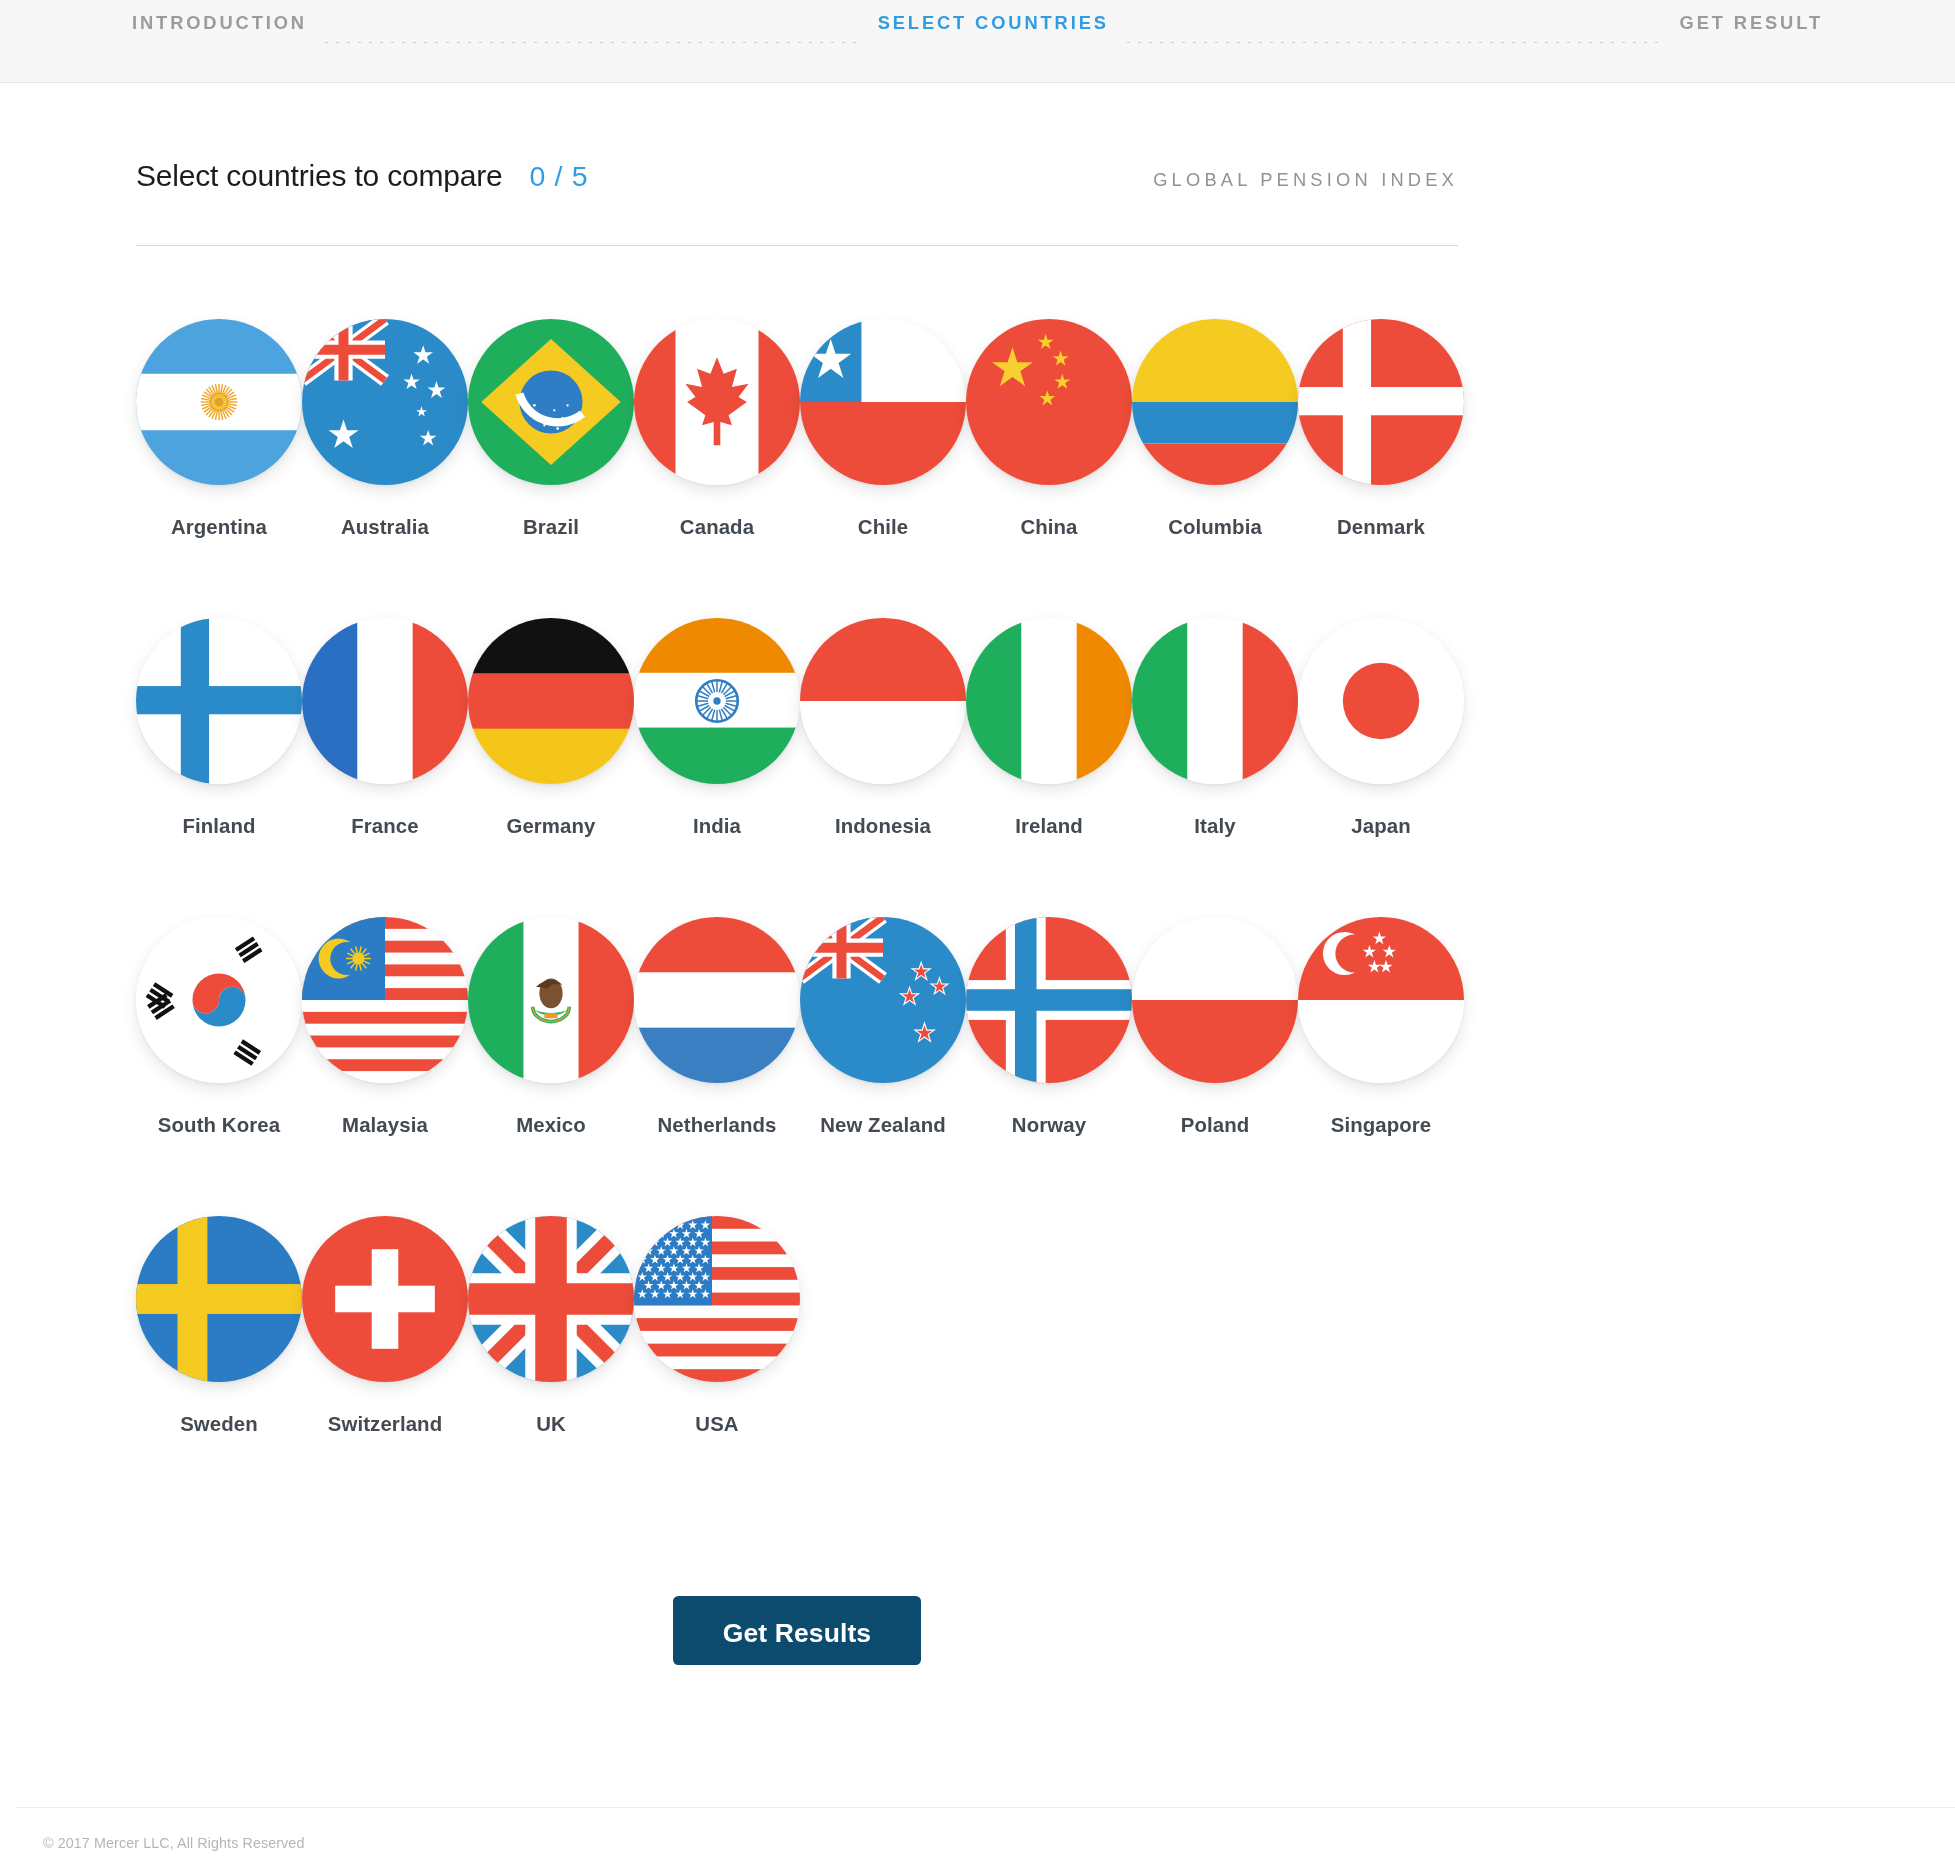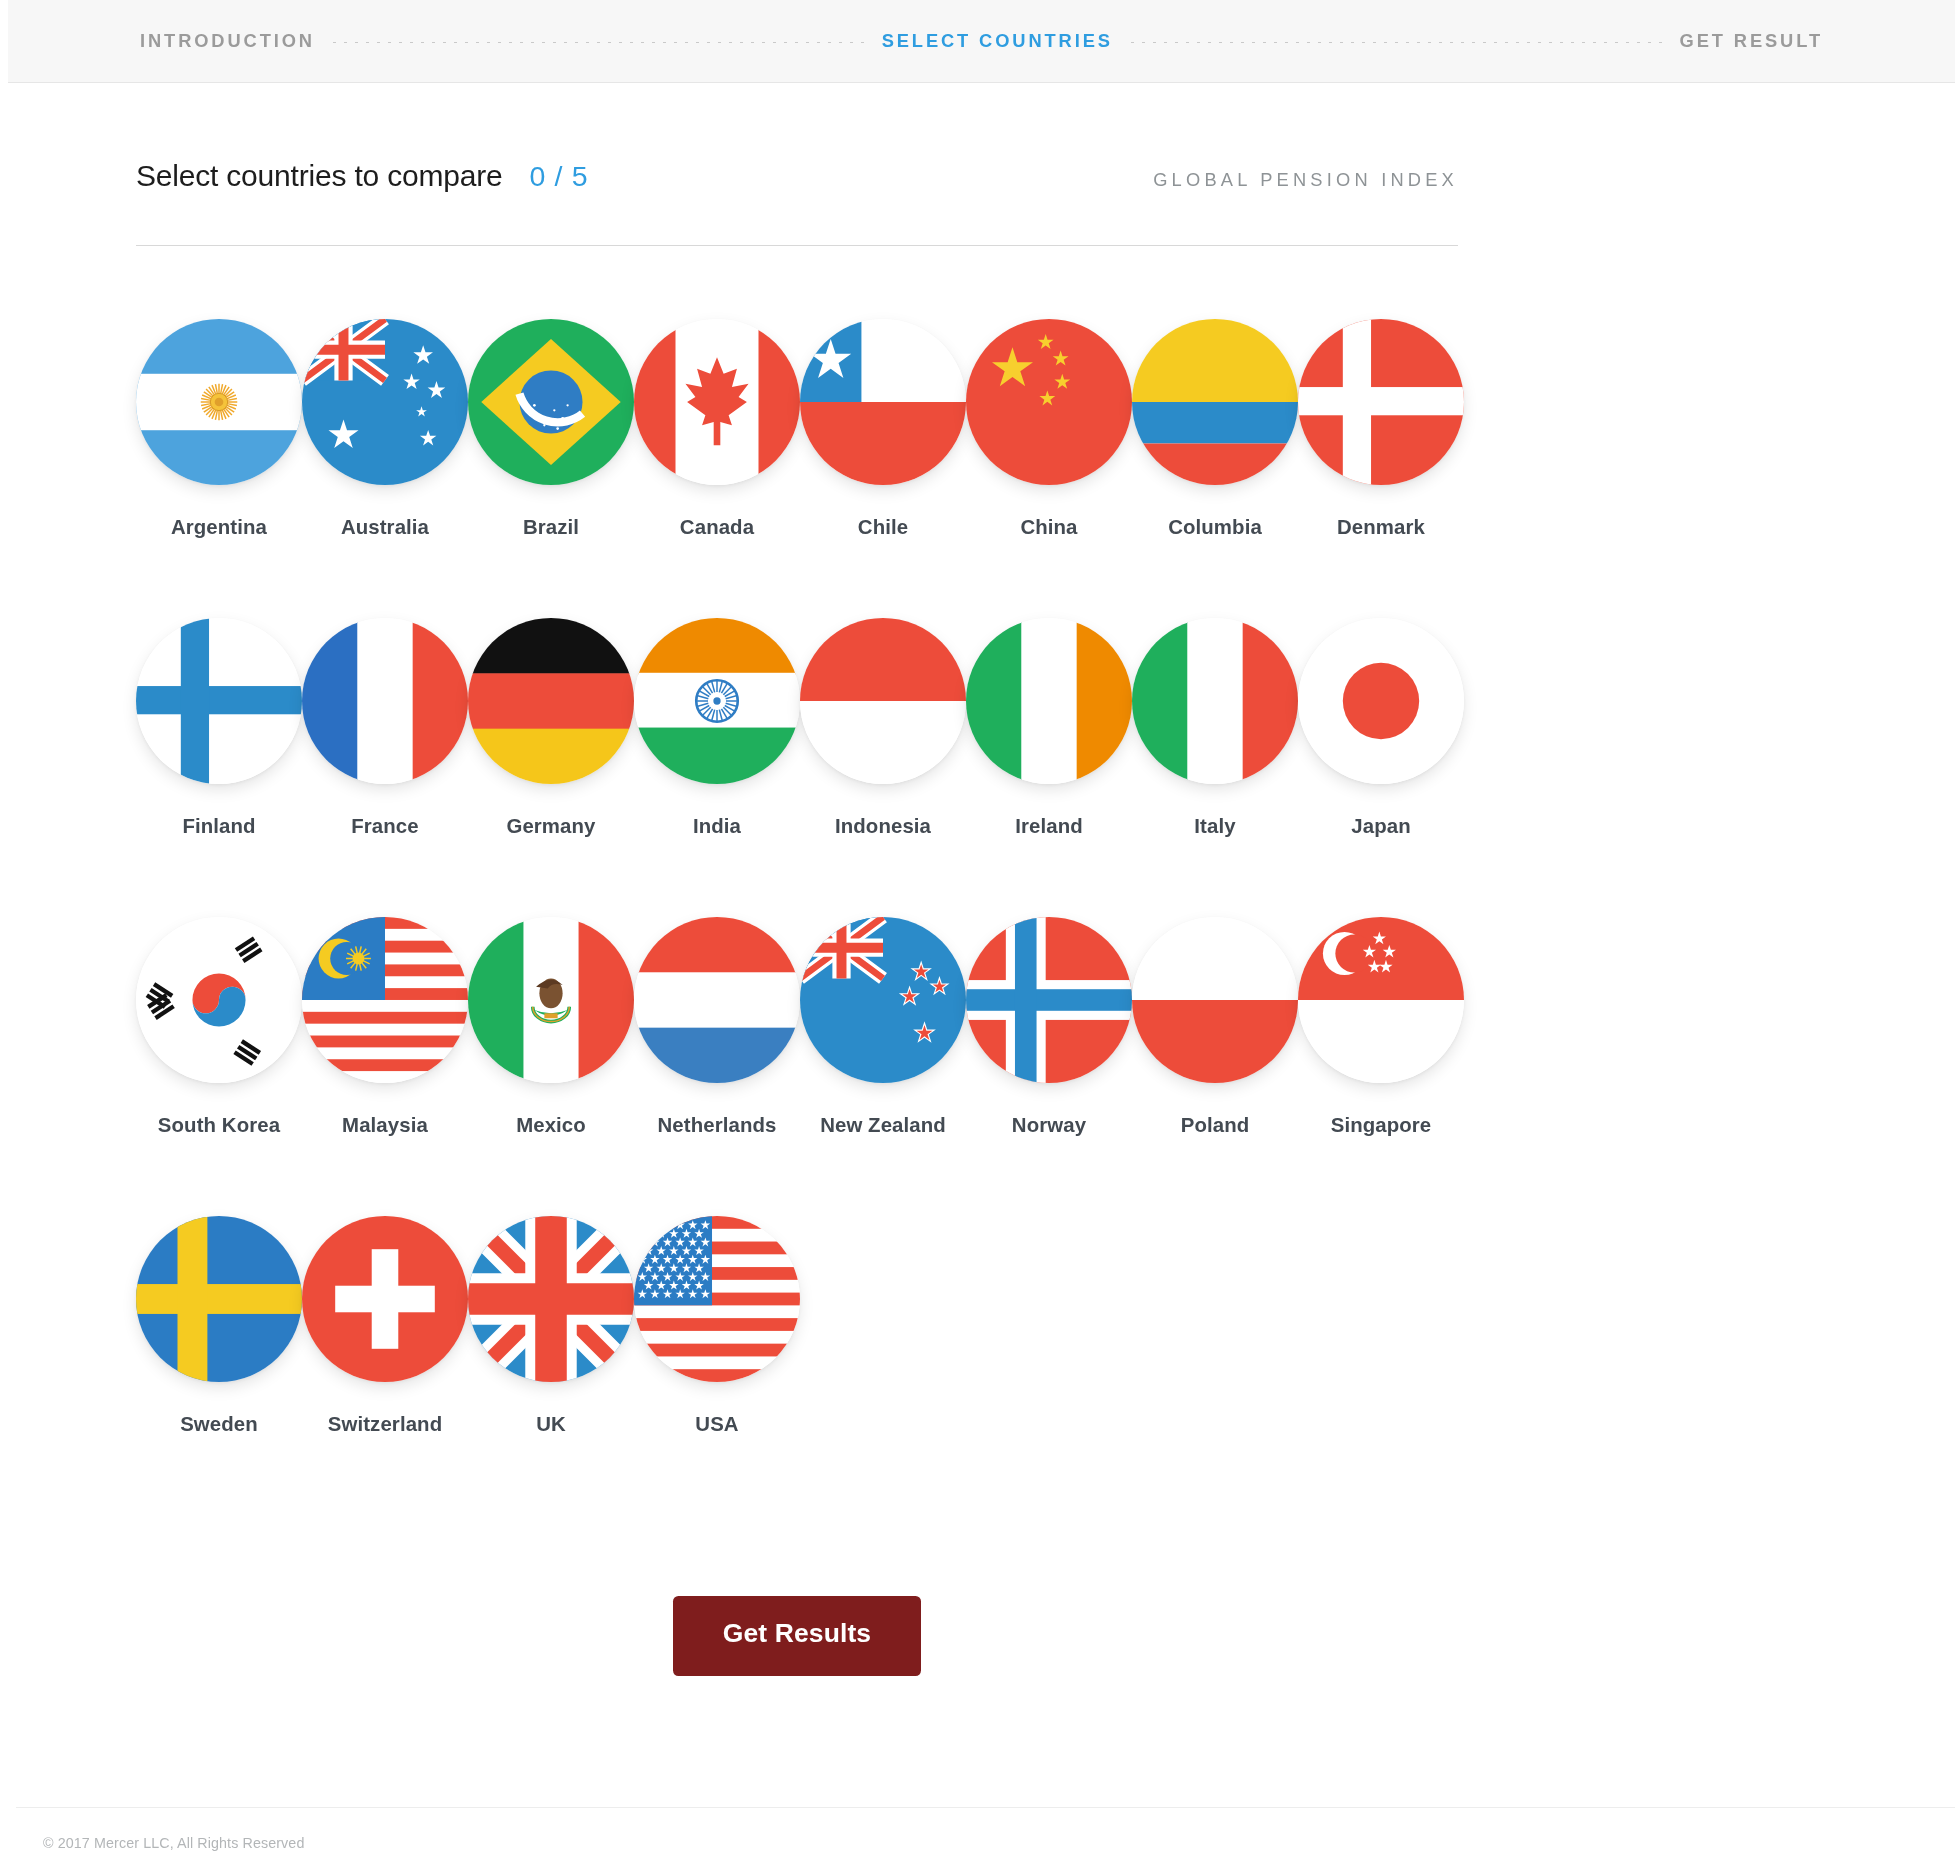--- a/index.html
+++ b/index.html
@@ -9,23 +9,21 @@
     font-family: "Liberation Sans", sans-serif;
     -webkit-font-smoothing: antialiased;
   }
 
   
   .stepbar {
     height: 83px;
     background: #f7f7f7;
     border-bottom: 0.7px solid #e6e6e6;
     display: flex;
-    align-items: center;
-    padding: 0 132px;
-    margin-left: 8px;
+    padding: 12px 132px;
   }
   .step {
     font-size: 18.3px;
     letter-spacing: 2.9px;
     font-weight: 700;
     color: #9b9b9b;
     white-space: nowrap;
   }
   .step.active { color: #2f9de0; }
   .dots {
@@ -106,28 +104,28 @@
     font-size: 20.4px;
     font-weight: 700;
     color: #434a52;
     text-align: center;
     letter-spacing: 0.1px;
   }
 
   
   .btnrow { display:flex; justify-content:center; margin-top: 81px; }
   .getbtn {
-    background: #7f1d1d;
+    background: #0c4a6e;
     color: #ffffff;
     border: none;
     border-radius: 5.4px;
     font-family: "Liberation Sans", sans-serif;
     font-size: 26.5px;
     font-weight: 700;
-    padding: 22px 50px 27px;
+    padding: 22px 50px 16px;
     letter-spacing: 0.1px;
     cursor: default;
   }
 
   
   .footer {
     position: absolute;
     left: 16px; top: 1807px;
     width: 1955px;
     border-top: 0.7px solid #ededed;

